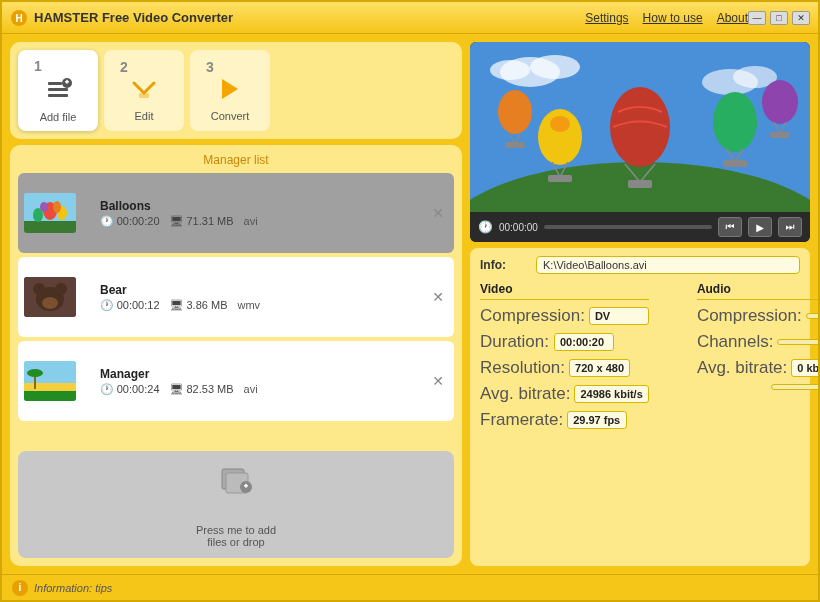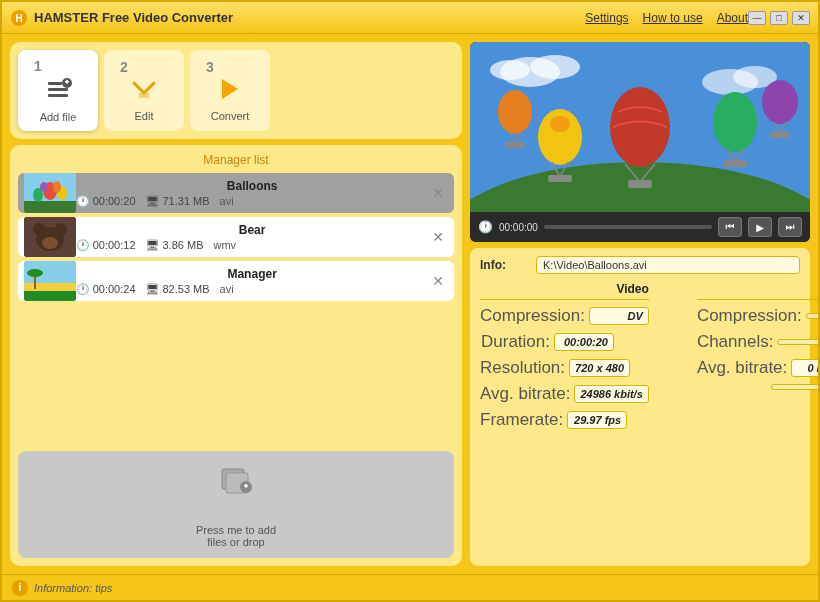--- a/index.html
+++ b/index.html
@@ -136,24 +136,23 @@
     #file-list {
       display: flex;
       flex-direction: column;
       gap: 4px;
       flex: 1;
     }
     .file-item {
       display: flex;
       align-items: center;
       border-radius: 6px;
-      padding: 0 6px;
-      gap: 0;
+      padding: 20px 6px;
+      gap: 24px;
       cursor: pointer;
-      text-align: center;
     }
     .file-item.selected {
       background: #a0a0a0;
     }
     .file-item.unselected {
       background: white;
     }
     .file-thumb {
       width: 52px;
       height: 40px;
@@ -301,21 +300,20 @@
       border-radius: 4px;
       padding: 2px 6px;
       font-size: 11px;
       color: #333;
       flex: 1;
       margin-left: 20px;
     }
     #info-columns {
       display: flex;
       gap: 16px;
-      text-align: right;
     }
     .info-col {
       flex: 1;
     }
     .info-col-header {
       font-weight: bold;
       font-size: 12px;
       color: #222;
       margin-bottom: 6px;
       padding-bottom: 3px;
@@ -334,21 +332,20 @@
     }
     .info-field-value {
       background: #fffbe0;
       border: 1px solid #d4b800;
       border-radius: 3px;
       padding: 2px 5px;
       font-size: 11px;
       color: #222;
       font-weight: bold;
       min-width: 60px;
-      font-style: italic;
     }
     .info-field-value.empty {
       min-width: 50px;
       background: #f5edb0;
     }
     .info-divider {
       width: 1px;
       background: #d4b800;
       margin: 0 8px;
     }

